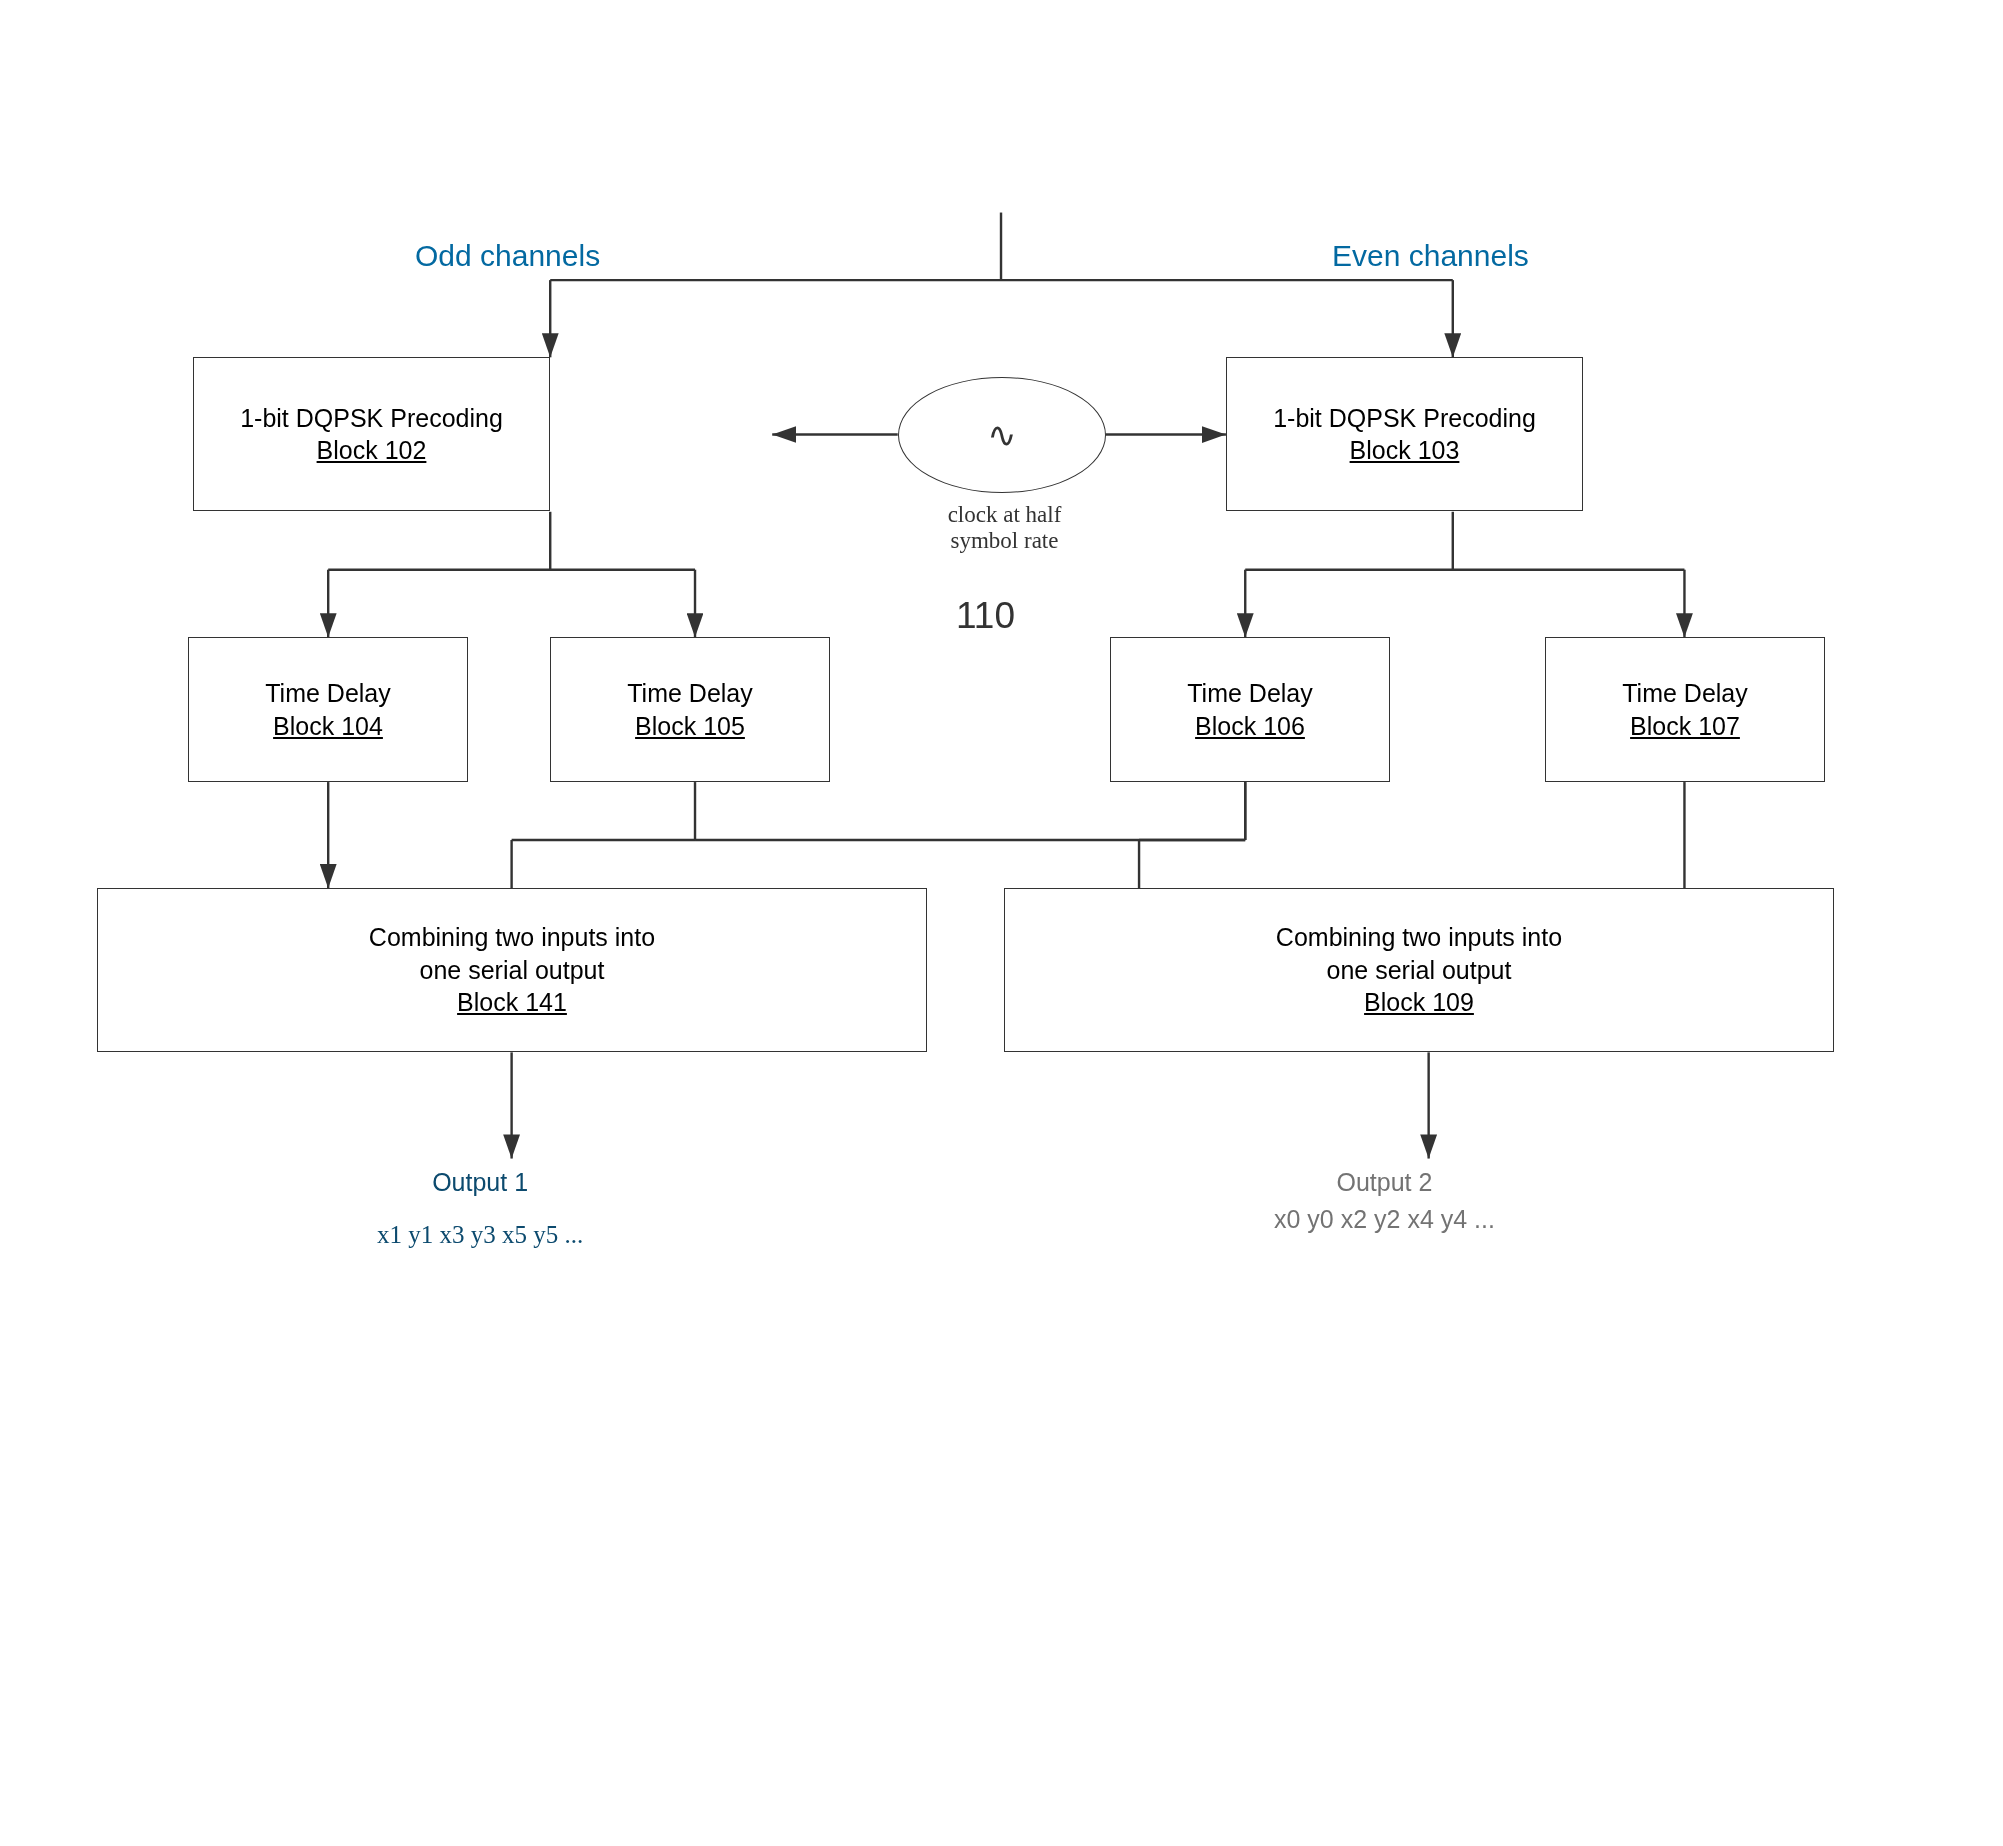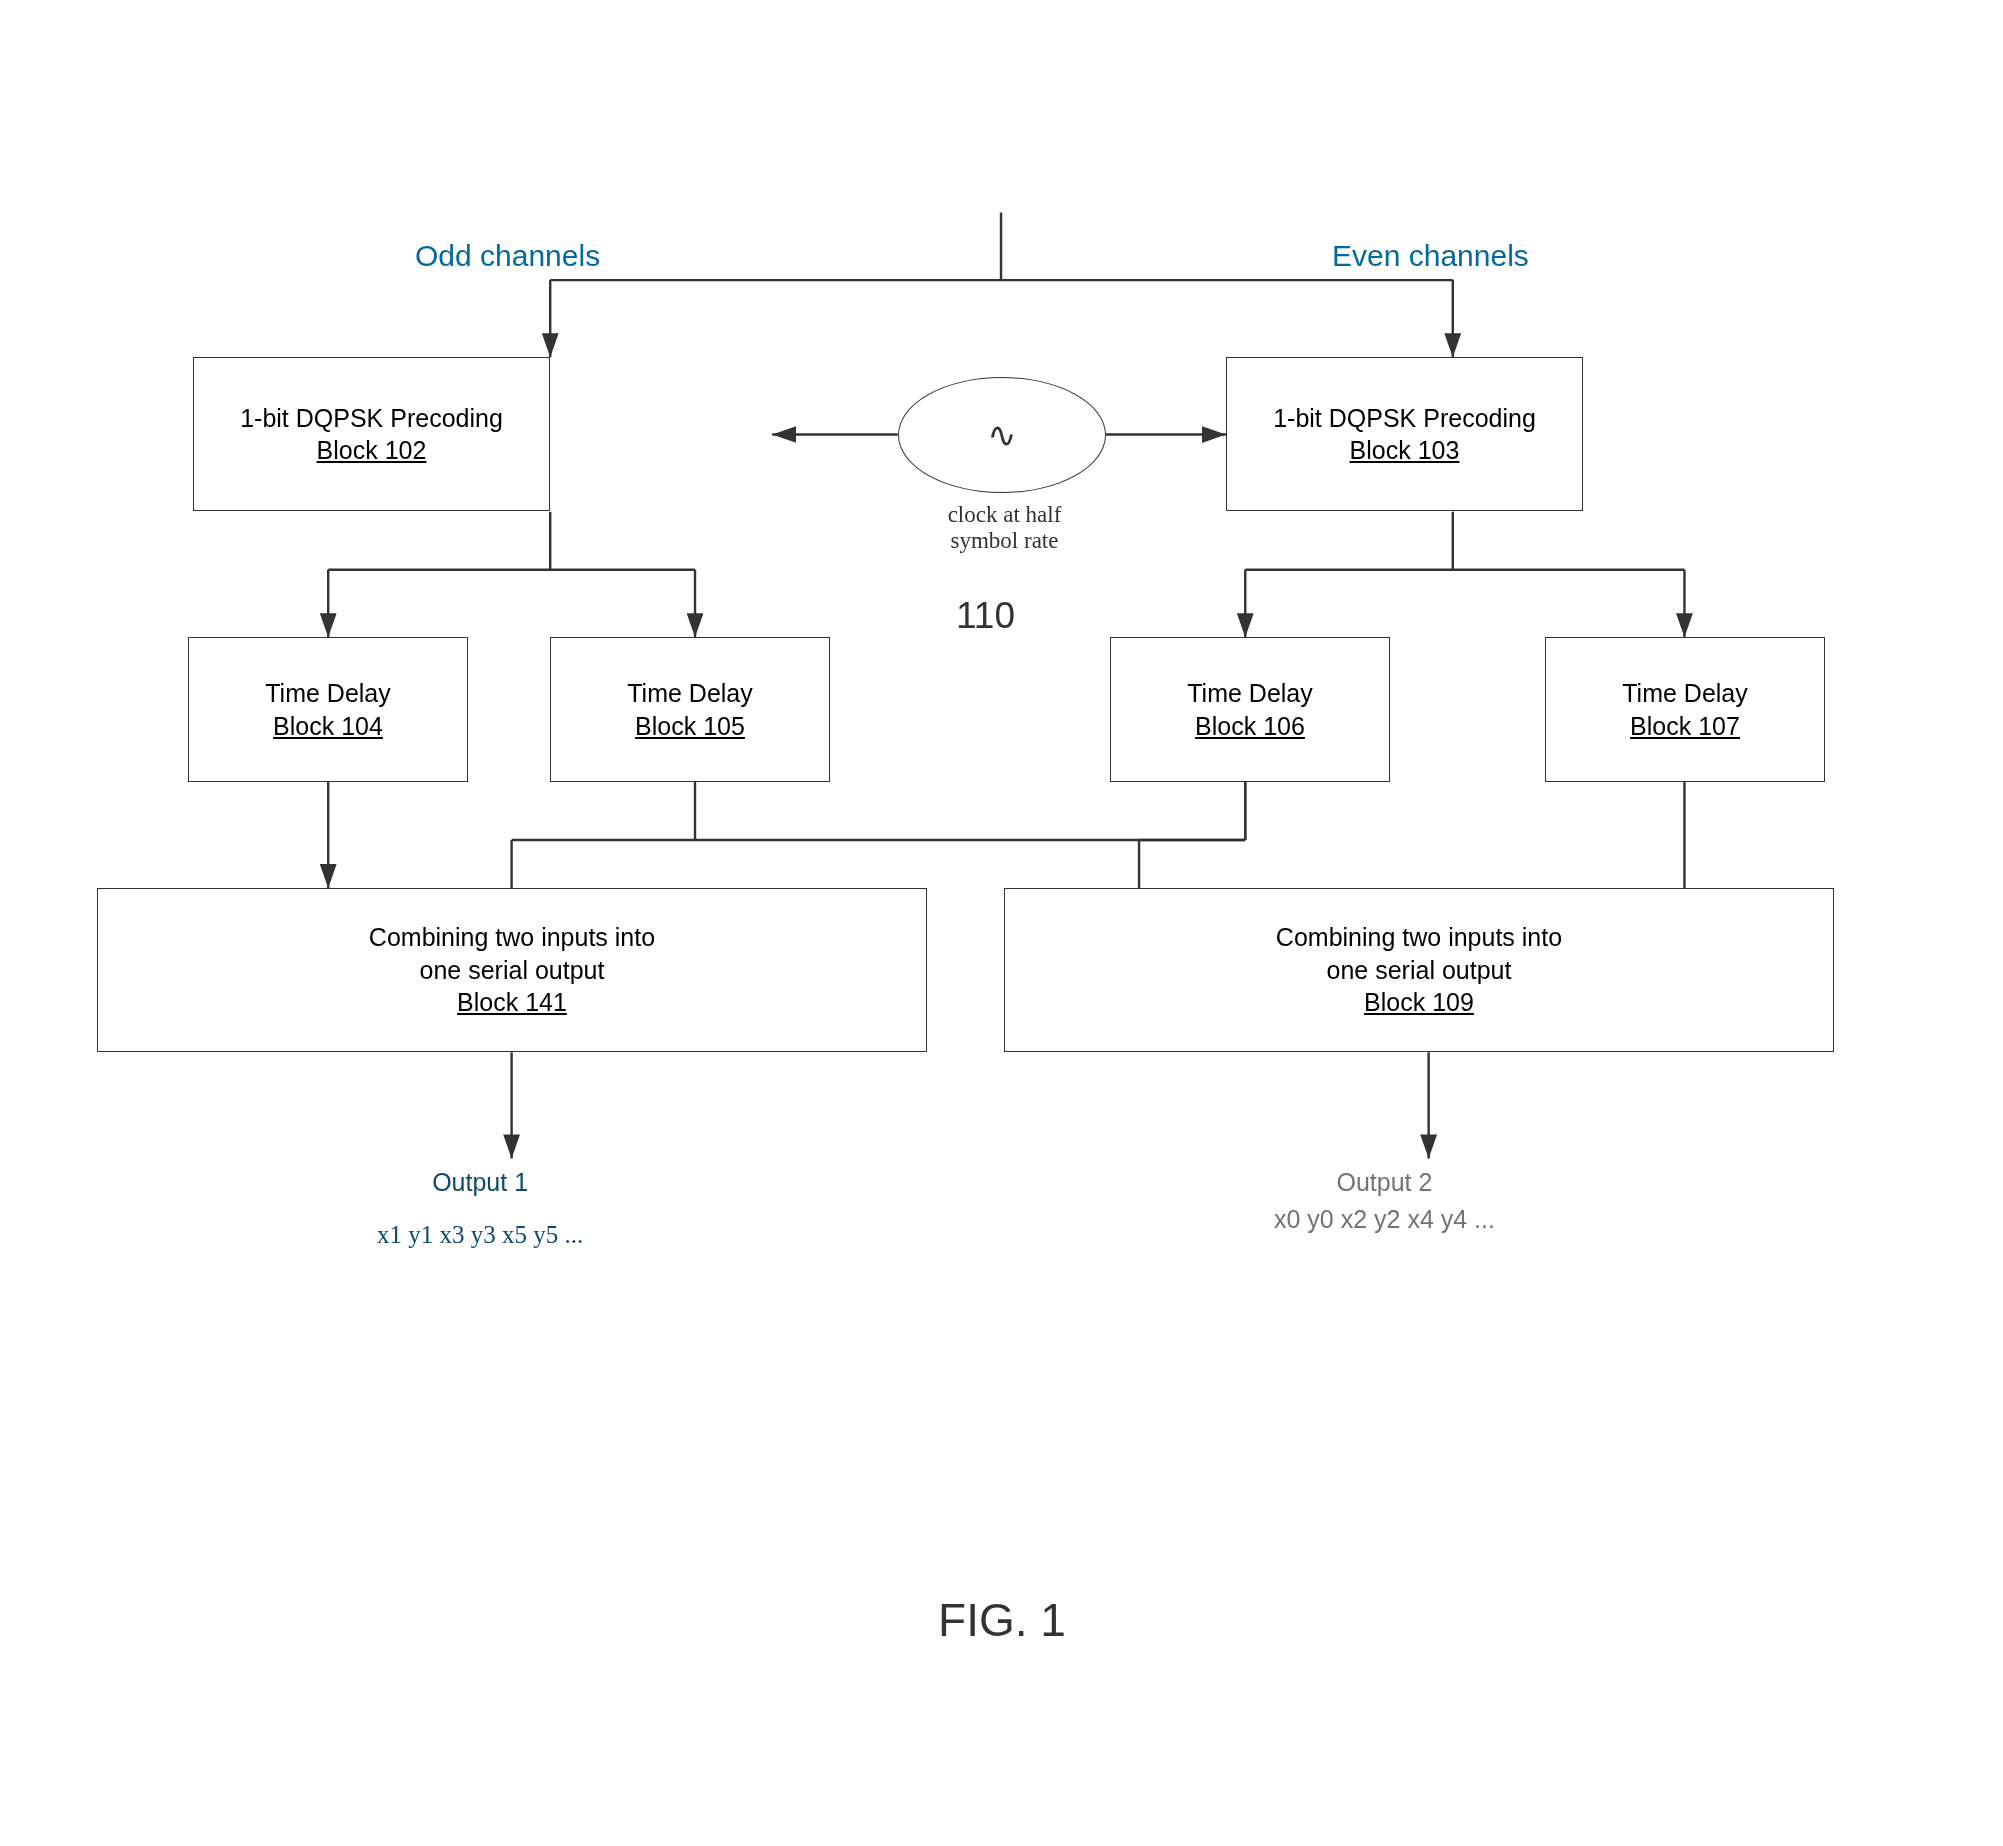--- a/index.html
+++ b/index.html
@@ -192,16 +192,15 @@
   <div style="position:absolute; left:377px; top:1168px; text-align:center; font-size:25px; color:#0c4a6e;">
     <div>Output 1</div>
     <div style="margin-top:24px;font-family:Liberation Serif, serif;">x1 y1 x3 y3 x5 y5  ...</div>
   </div>
 
   <div style="position:absolute; left:1274px; top:1168px; text-align:center; font-size:25px; color:#737373;">
     <div>Output 2</div>
     <div style="margin-top:7.7px;">x0 y0 x2 y2 x4 y4  ...</div>
   </div>
 
-  <div class="fig-label" style="left:821px; top:1593px; width:362px;">FIG. 1</div>
 
 </div>
 
 
 </body></html>

